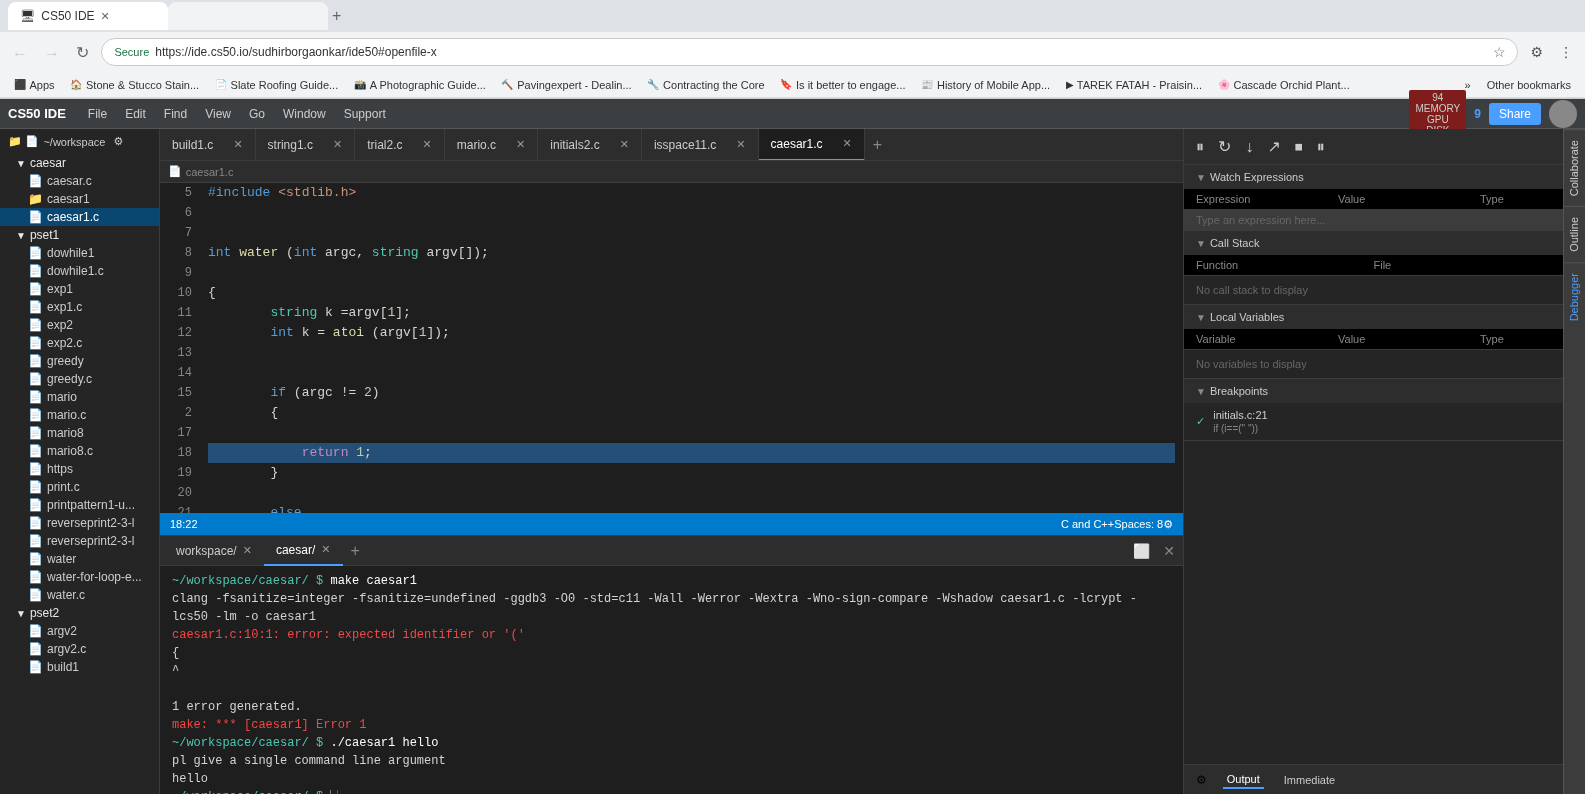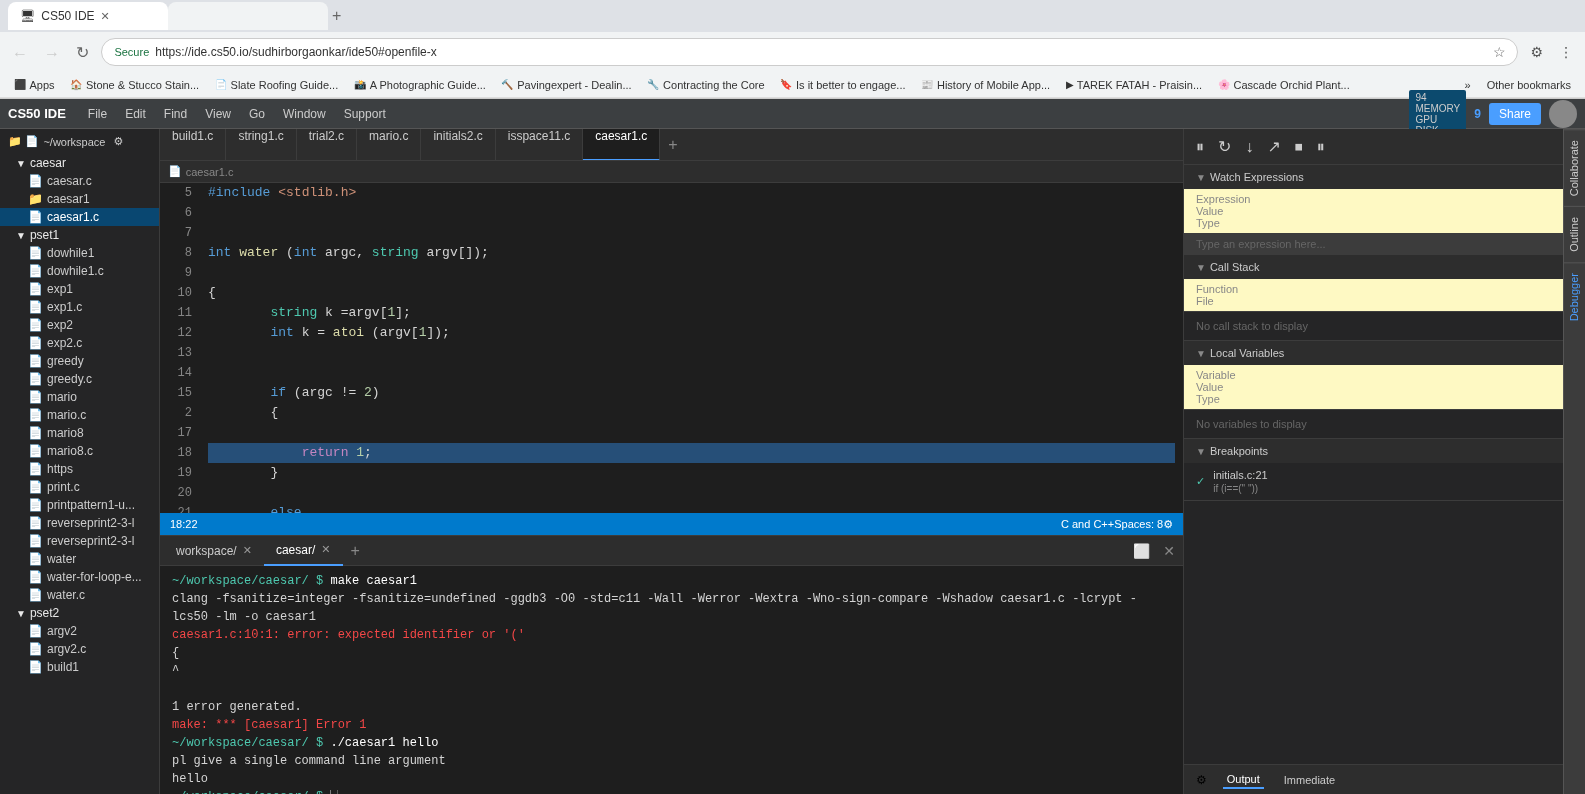--- a/index.html
+++ b/index.html
@@ -27,37 +27,37 @@
     .bookmark-icon { font-size: 10px; }
     .more-btn { margin-left: auto; padding: 2px 6px; cursor: pointer; color: #333; }
 
     
     .ide-container { display: flex; flex-direction: column; height: calc(794px - 98px); background: #1e1e1e; }
     .ide-menubar { display: flex; align-items: center; height: 30px; background: #3c3f41; padding: 0 8px; gap: 2px; border-bottom: 1px solid #555; }
     .ide-logo { color: #fff; font-weight: bold; font-size: 13px; margin-right: 12px; }
     .menu-item { color: #ccc; padding: 4px 8px; cursor: pointer; font-size: 12px; border-radius: 3px; }
     .ide-actions-right { margin-left: auto; display: flex; align-items: center; gap: 8px; color: #ccc; font-size: 12px; }
     .share-btn { background: #4a9eff; color: #fff; border: none; border-radius: 3px; padding: 4px 10px; cursor: pointer; font-size: 12px; }
-    .memory-display { background: #0c4a6e; color: #ccc; font-size: 10px; padding: 2px 6px; border-radius: 2px; }
+    .memory-display { background: #7f1d1d; color: #ccc; font-size: 10px; padding: 2px 6px; border-radius: 2px; text-align: center; }
 
     .ide-body { display: flex; flex: 1; overflow: hidden; }
 
     
     .sidebar { width: 160px; background: #252526; border-right: 1px solid #3c3c3c; overflow-y: auto; font-size: 12px; }
     .sidebar-header { padding: 6px 8px; color: #ccc; font-size: 11px; display: flex; align-items: center; gap: 4px; }
     .workspace-label { color: #ccc; font-size: 11px; }
     .folder-item { padding: 2px 8px 2px 16px; color: #ccc; cursor: pointer; display: flex; align-items: center; gap: 4px; }
     .folder-item.folder { font-weight: 500; color: #e8e8e8; }
     .folder-item.active { background: #094771; color: #fff; }
     .chevron { font-size: 10px; }
 
     
     .editor-main { flex: 1; display: flex; flex-direction: column; min-width: 0; }
     .editor-tabs { display: flex; align-items: center; background: #2d2d2d; border-bottom: 1px solid #3c3c3c; height: 32px; overflow: hidden; }
-    .editor-tab { display: flex; align-items: center; padding: 0 12px; height: 32px; font-size: 12px; color: #ccc; cursor: pointer; gap: 20px; border-right: 1px solid #3c3c3c; white-space: nowrap; flex-direction: column; }
+    .editor-tab { display: flex; align-items: center; padding: 0 12px; height: 32px; font-size: 12px; color: #ccc; cursor: pointer; gap: 20px; border-right: 1px solid #3c3c3c; white-space: nowrap; }
     .editor-tab.active { background: #1e1e1e; color: #fff; border-bottom: 2px solid #4a9eff; }
     .editor-tab .tab-close { color: #999; font-size: 11px; cursor: pointer; }
     .add-tab-btn { padding: 0 8px; color: #888; font-size: 16px; cursor: pointer; }
     .breadcrumb-bar { display: flex; align-items: center; height: 22px; background: #2d2d2d; padding: 0 8px; font-size: 11px; color: #888; border-bottom: 1px solid #3c3c3c; gap: 4px; }
 
     .code-editor { flex: 1; background: #1e1e1e; display: flex; font-family: 'Courier New', monospace; font-size: 13px; overflow-y: auto; }
     .line-numbers { width: 40px; background: #1e1e1e; color: #858585; text-align: right; padding: 0 8px; user-select: none; }
     .line-number { height: 20px; line-height: 20px; font-size: 12px; }
     .code-content { flex: 1; padding: 0 8px; color: #d4d4d4; }
     .code-line { height: 20px; line-height: 20px; white-space: pre; }
@@ -86,21 +86,21 @@
     .prompt { color: #4ec9b0; }
     .term-error { color: #f44747; }
     .term-cmd { color: #fff; }
 
     
     .right-panel { width: 380px; background: #252526; border-left: 1px solid #3c3c3c; display: flex; flex-direction: column; font-size: 12px; }
     .debugger-panel { flex: 1; overflow-y: auto; }
     .panel-section { border-bottom: 1px solid #3c3c3c; }
     .panel-section-header { padding: 6px 12px; color: #ccc; font-size: 11px; display: flex; align-items: center; gap: 4px; cursor: pointer; background: #2d2d2d; }
     .panel-section-header .chevron { color: #888; }
-    .panel-table-header { display: flex; padding: 4px 12px; background: #fef9c3; border-bottom: 1px solid #3c3c3c; flex-direction: column; }
+    .panel-table-header { display: flex; padding: 4px 12px; background: #000000; border-bottom: 1px solid #3c3c3c; }
     .panel-table-header span { color: #888; font-size: 11px; }
     .panel-col-1 { flex: 2; }
     .panel-col-2 { flex: 2; }
     .panel-col-3 { flex: 1; }
     .panel-empty { padding: 8px 12px; color: #666; font-size: 11px; }
     .expr-input { width: 100%; border: none; background: #3c3c3c; color: #ccc; padding: 4px 12px; font-size: 11px; outline: none; }
     .expr-input::placeholder { color: #666; }
     .debug-controls { display: flex; align-items: center; padding: 6px 8px; gap: 6px; background: #2d2d2d; border-bottom: 1px solid #3c3c3c; }
     .debug-btn { background: none; border: none; color: #ccc; cursor: pointer; font-size: 16px; padding: 2px 4px; }
     .breakpoint-item { padding: 6px 12px; color: #ccc; font-size: 11px; display: flex; align-items: center; gap: 8px; }

